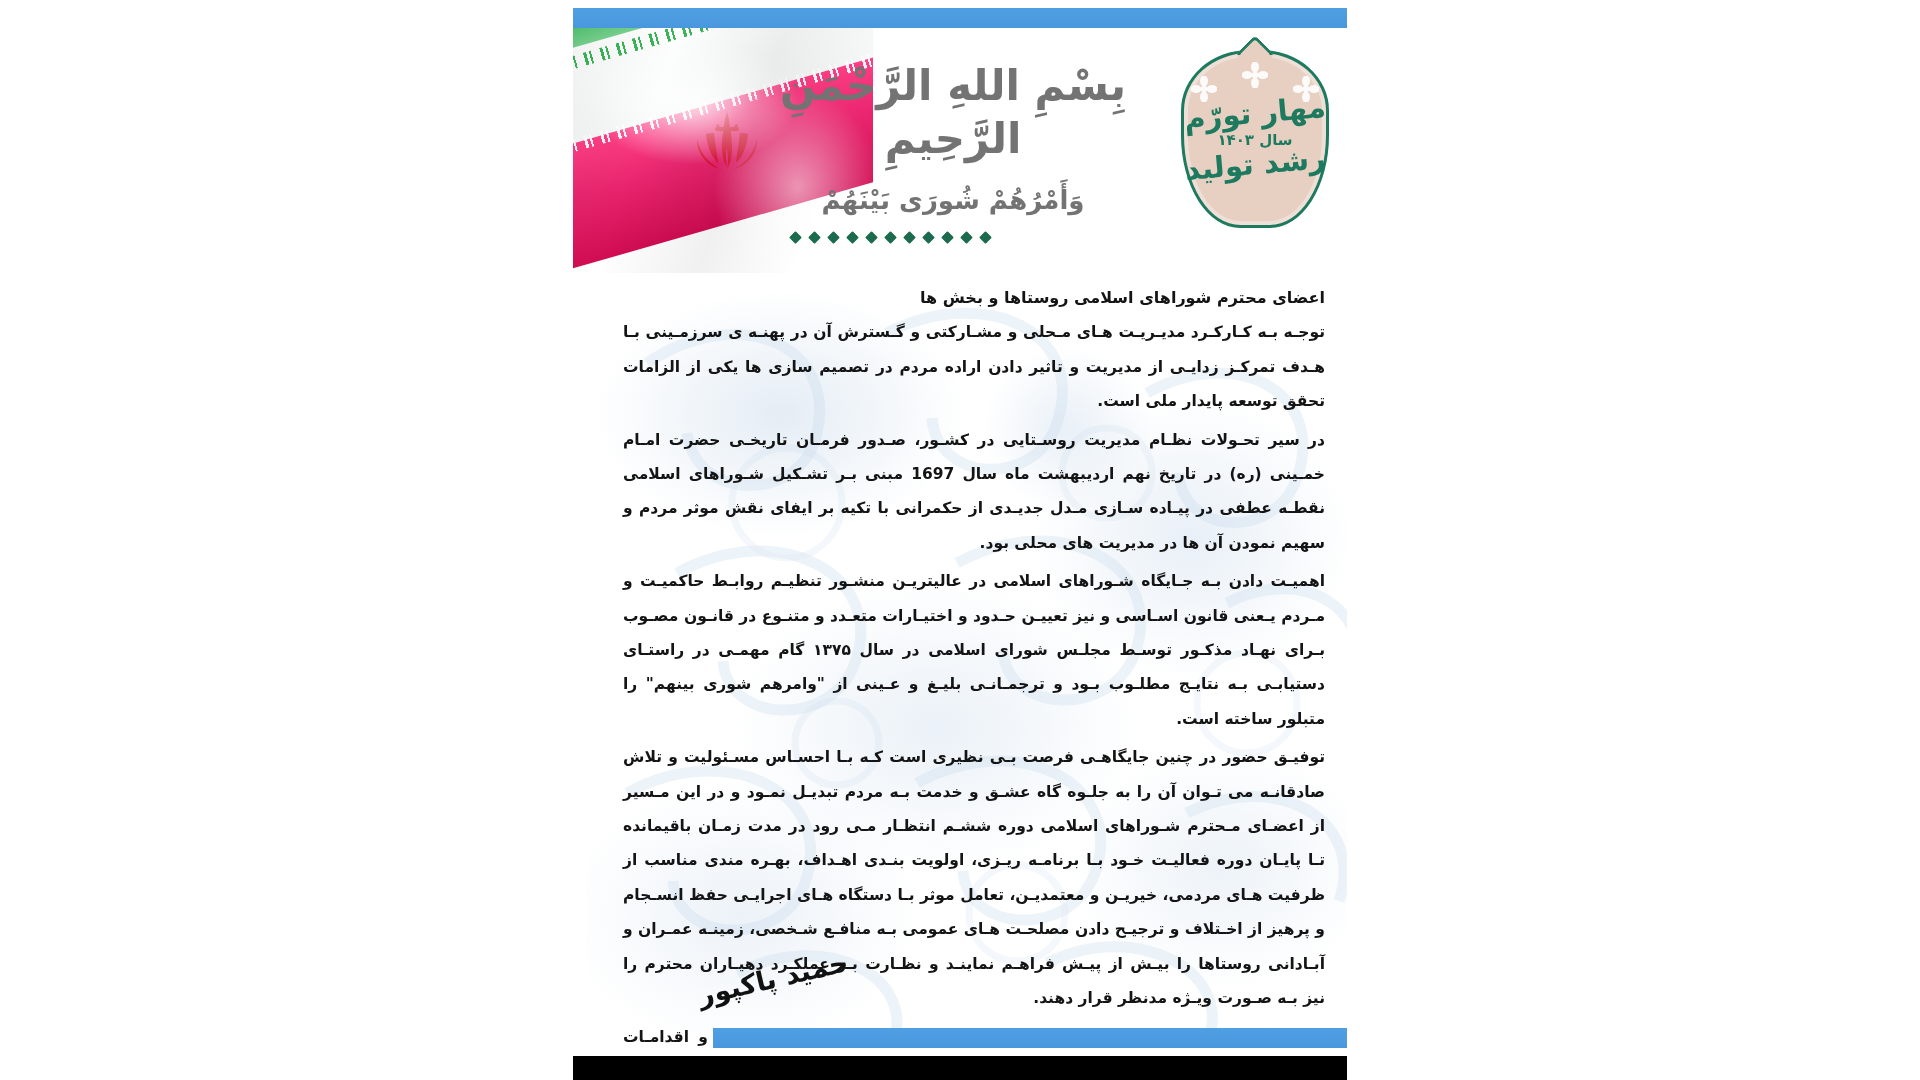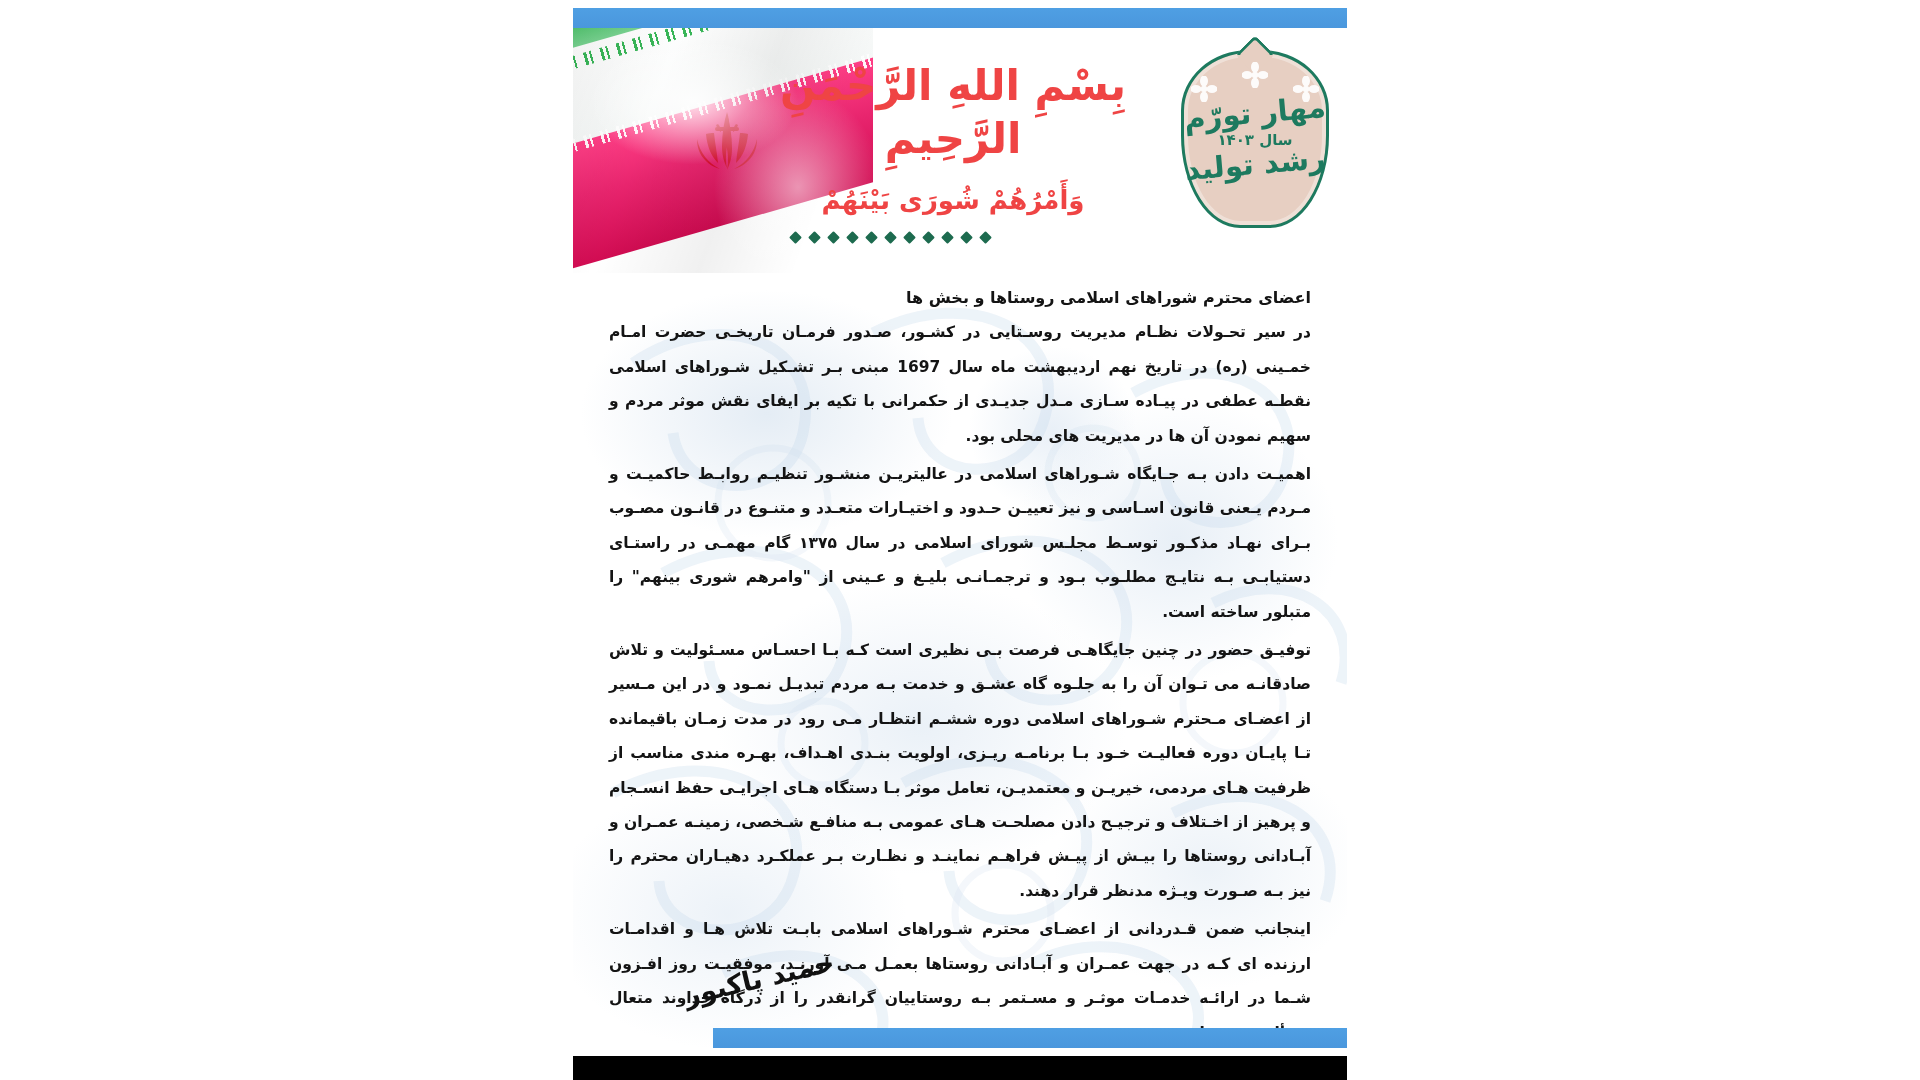--- a/index.html
+++ b/index.html
@@ -111,21 +111,21 @@
     width:72px; height:74px;
     color:#d8102f;
   }
 
   
   .bism {
     position:absolute;
     left:200px; top:32px;
     width:360px;
     text-align:center;
-    color:#ef4444;
+    color:#737373;
     direction:rtl;
   }
   .bism .line1 {
     font-size:42px; line-height:1.25;
     font-weight:700;
     letter-spacing:-1px;
   }
   .bism .line2 {
     margin-top:19px;
     font-size:26px; line-height:1.3;
@@ -202,21 +202,21 @@
   }
   .diamonds.top {
     position:absolute;
     left:167px; top:205px;
     width:300px;
   }
 
   
   .sheet {
     position:absolute;
-    left:0; top:273px;
+    left:14px; top:273px;
     width:774px; height:783px;
     background:#ffffff;
     overflow:hidden;
   }
   .sheet .watermark {
     position:absolute; inset:0;
     background:
       radial-gradient(ellipse 300px 200px at 25% 18%, rgba(196,214,232,.45), rgba(255,255,255,0) 62%),
       radial-gradient(ellipse 260px 230px at 78% 34%, rgba(198,216,234,.40), rgba(255,255,255,0) 62%),
       radial-gradient(ellipse 320px 230px at 45% 58%, rgba(201,218,235,.38), rgba(255,255,255,0) 64%),
@@ -408,20 +408,21 @@
             <circle cx="660" cy="430" r="50"></circle>
             <circle cx="250" cy="470" r="42"></circle>
             <circle cx="430" cy="640" r="48"></circle>
           </g>
         </svg>
       </div>
 
       <div class="content">
         <div class="salutation">اعضای محترم شوراهای اسلامی روستاها و بخش ها</div>
 
+        <p class="para">توجـه بـه کـارکـرد مدیـریـت هـای مـحلی و مشـارکتی و گـسترش آن در پهنـه ی سرزمـینی بـا هـدف تمرکـز زدایـی از مدیریت و تاثیر دادن اراده مردم در تصمیم سازی ها یکی از الزامات تحقق توسعه پایدار ملی است.</p>
         <p class="para">در سیر تحـولات نظـام مدیریت روسـتایی در کشـور، صـدور فرمـان تاریخـی حضرت امـام خمـینی (ره) در تاریخ نهم اردیبهشت ماه سال 1697 مبنی بـر تشـکیل شـوراهای اسلامی نقطـه عطفی در پیـاده سـازی مـدل جدیـدی از حکمرانی با تکیه بر ایفای نقش موثر مردم و سهیم نمودن آن ها در مدیریت های محلی بود.</p>
         <p class="para">اهمیـت دادن بـه جـایگاه شـوراهای اسلامی در عالیتریـن منشـور تنظیـم روابـط حاکمیـت و مـردم یـعنی قانون اسـاسی و نیز تعییـن حـدود و اختیـارات متعـدد و متنـوع در قانـون مصـوب بـرای نهـاد مذکـور توسـط مجلـس شورای اسلامی در سال ۱۳۷۵ گام مهمـی در راستـای دستیابـی بـه نتایـج مطلـوب بـود و ترجمـانـی بلیـغ و عـینی از "وامرهم شوری بینهم" را متبلور ساخته است.</p>
         <p class="para">توفیـق حضور در چنین جایگاهـی فرصت بـی نظیری است کـه بـا احسـاس مسـئولیت و تلاش صادقانـه می تـوان آن را به جلـوه گاه عشـق و خدمت بـه مردم تبدیـل نمـود و در این مـسیر از اعضـای مـحترم شـوراهای اسلامی دوره ششـم انتظـار مـی رود در مدت زمـان باقیمانده تـا پایـان دوره فعالیـت خـود بـا برنامـه ریـزی، اولویت بنـدی اهـداف، بهـره مندی مناسب از ظرفیت هـای مردمی، خیریـن و معتمدیـن، تعامل موثر بـا دستگاه هـای اجرایـی حفظ انسـجام و پرهیز از اخـتلاف و ترجیـح دادن مصلحـت هـای عمومی بـه منافـع شـخصی، زمینـه عمـران و آبـادانی روستاها را بیـش از پیـش فراهـم نماینـد و نظـارت بـر عملکـرد دهیـاران محترم را نیز بـه صـورت ویـژه مدنظر قرار دهند.</p>
         <p class="para">اینجانب ضمن قـدردانی از اعضـای محترم شـوراهای اسلامی بابـت تلاش هـا و اقدامـات ارزنده ای کـه در جهت عمـران و آبـادانی روستاها بعمـل مـی آورنـد، موفقیـت روز افـزون شـما در ارائـه خدمـات موثـر و مسـتمر بـه روستاییان گرانقدر را  از درگاه خداوند متعال مسألت می نمایم.</p>
       </div>
 
       <div class="signature">حمید پاکپور</div>
 
     </div>
 

